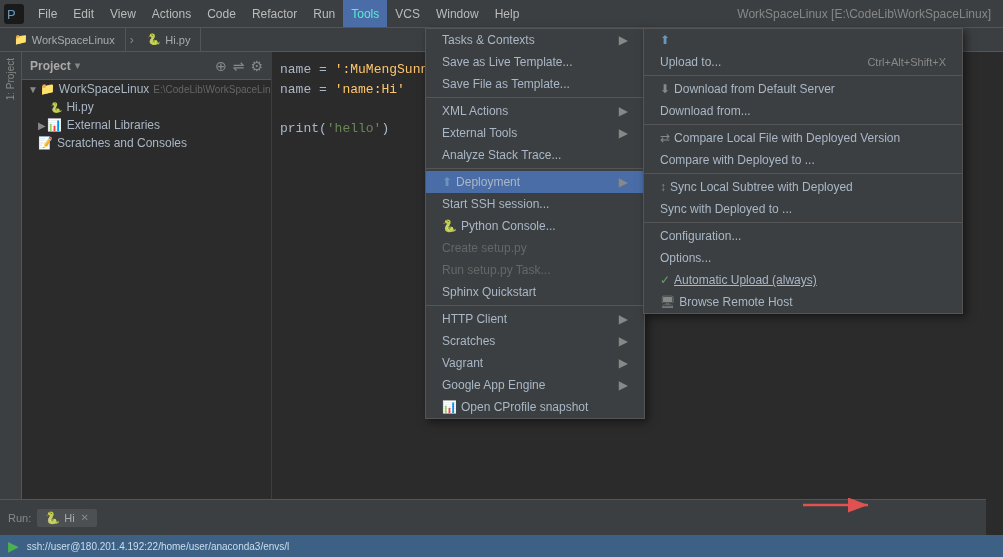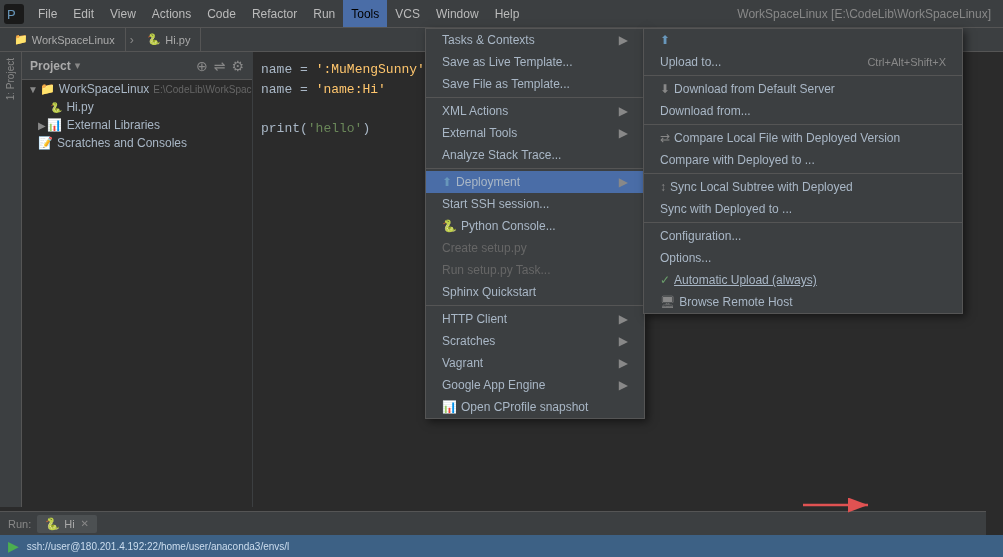--- a/index.html
+++ b/index.html
@@ -32,21 +32,21 @@
       padding: 2px 8px;
       color: #bbbbbb;
       cursor: pointer;
       height: 100%;
       display: flex;
       align-items: center;
       font-size: 12px;
     }
     .menubar-item.active {
       background: #4a6da7;
-      color: #000000;
+      color: #5eead4;
     }
     .workspace-title {
       margin-left: auto;
       color: #888;
       font-size: 12px;
       padding-right: 8px;
     }
 
     
     .tabbar {
@@ -80,21 +80,21 @@
     .sidebar-label {
       writing-mode: vertical-rl;
       transform: rotate(180deg);
       font-size: 10px;
       color: #888;
       padding: 6px 0;
     }
 
     
     .project-tree {
-      width: 231px;
+      width: 250px;
       background: #2b2b2b;
       border-right: 1px solid #3c3f41;
       overflow: hidden;
     }
     .project-header {
       background: #3c3f41;
       height: 28px;
       display: flex;
       align-items: center;
       padding: 0 8px;
@@ -195,21 +195,21 @@
       background: #3c3f41;
       border: 1px solid #555;
       min-width: 320px;
       box-shadow: 3px 3px 8px rgba(0,0,0,0.5);
       z-index: 300;
     }
 
     
     .run-bar {
       background: #3c3f41;
-      height: 24px;
+      height: 36px;
       display: flex;
       align-items: center;
       padding: 0 8px;
       border-top: 1px solid #555;
       position: absolute;
       bottom: 22px;
       left: 0;
       right: 17px;
     }
     .run-tab {

